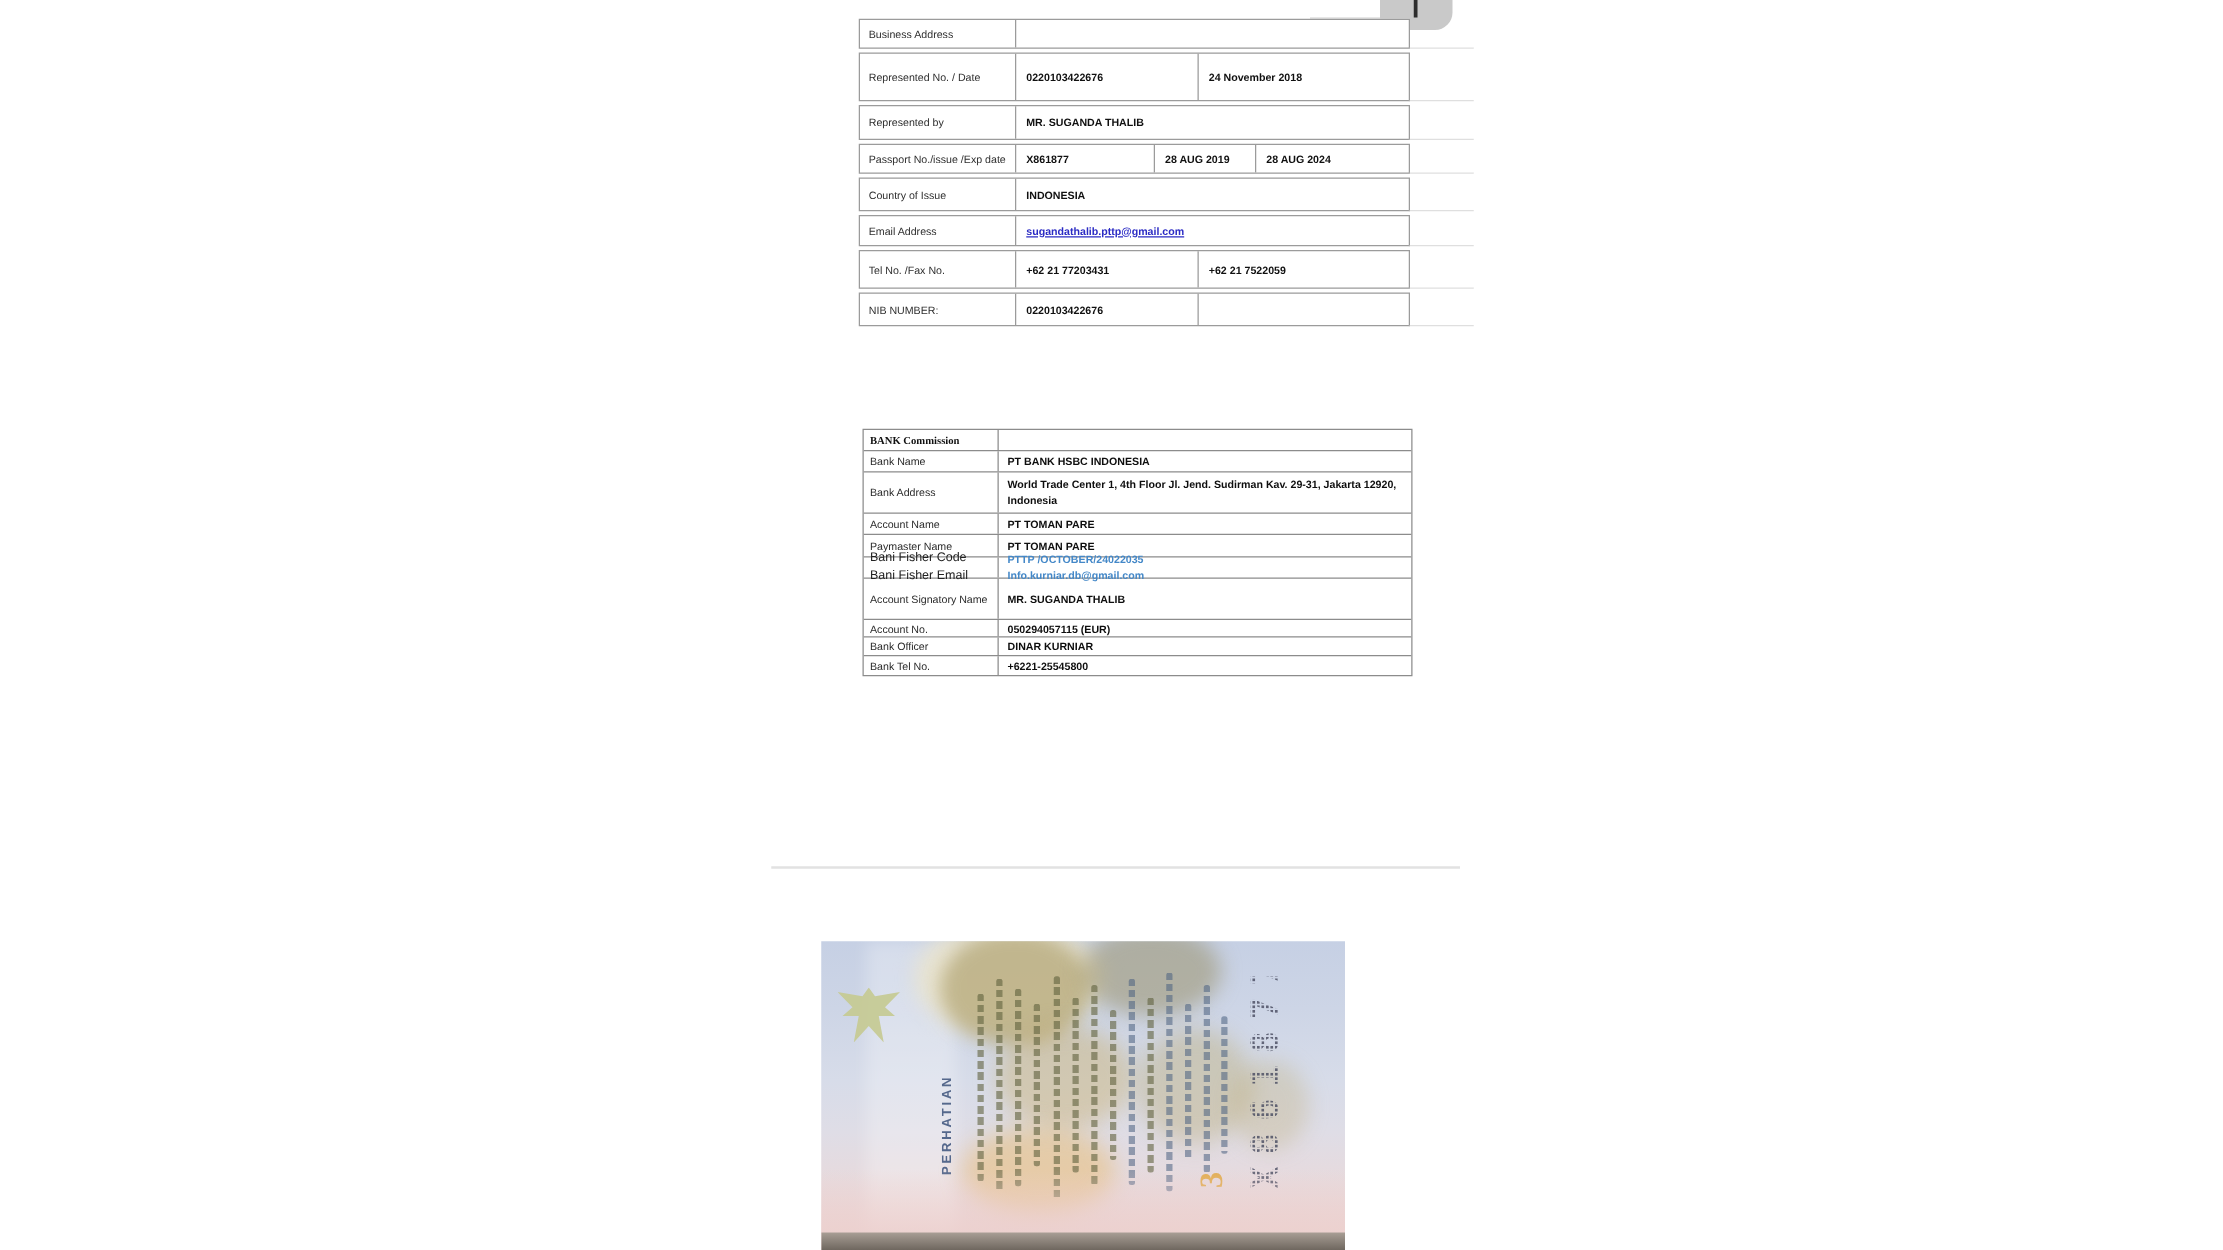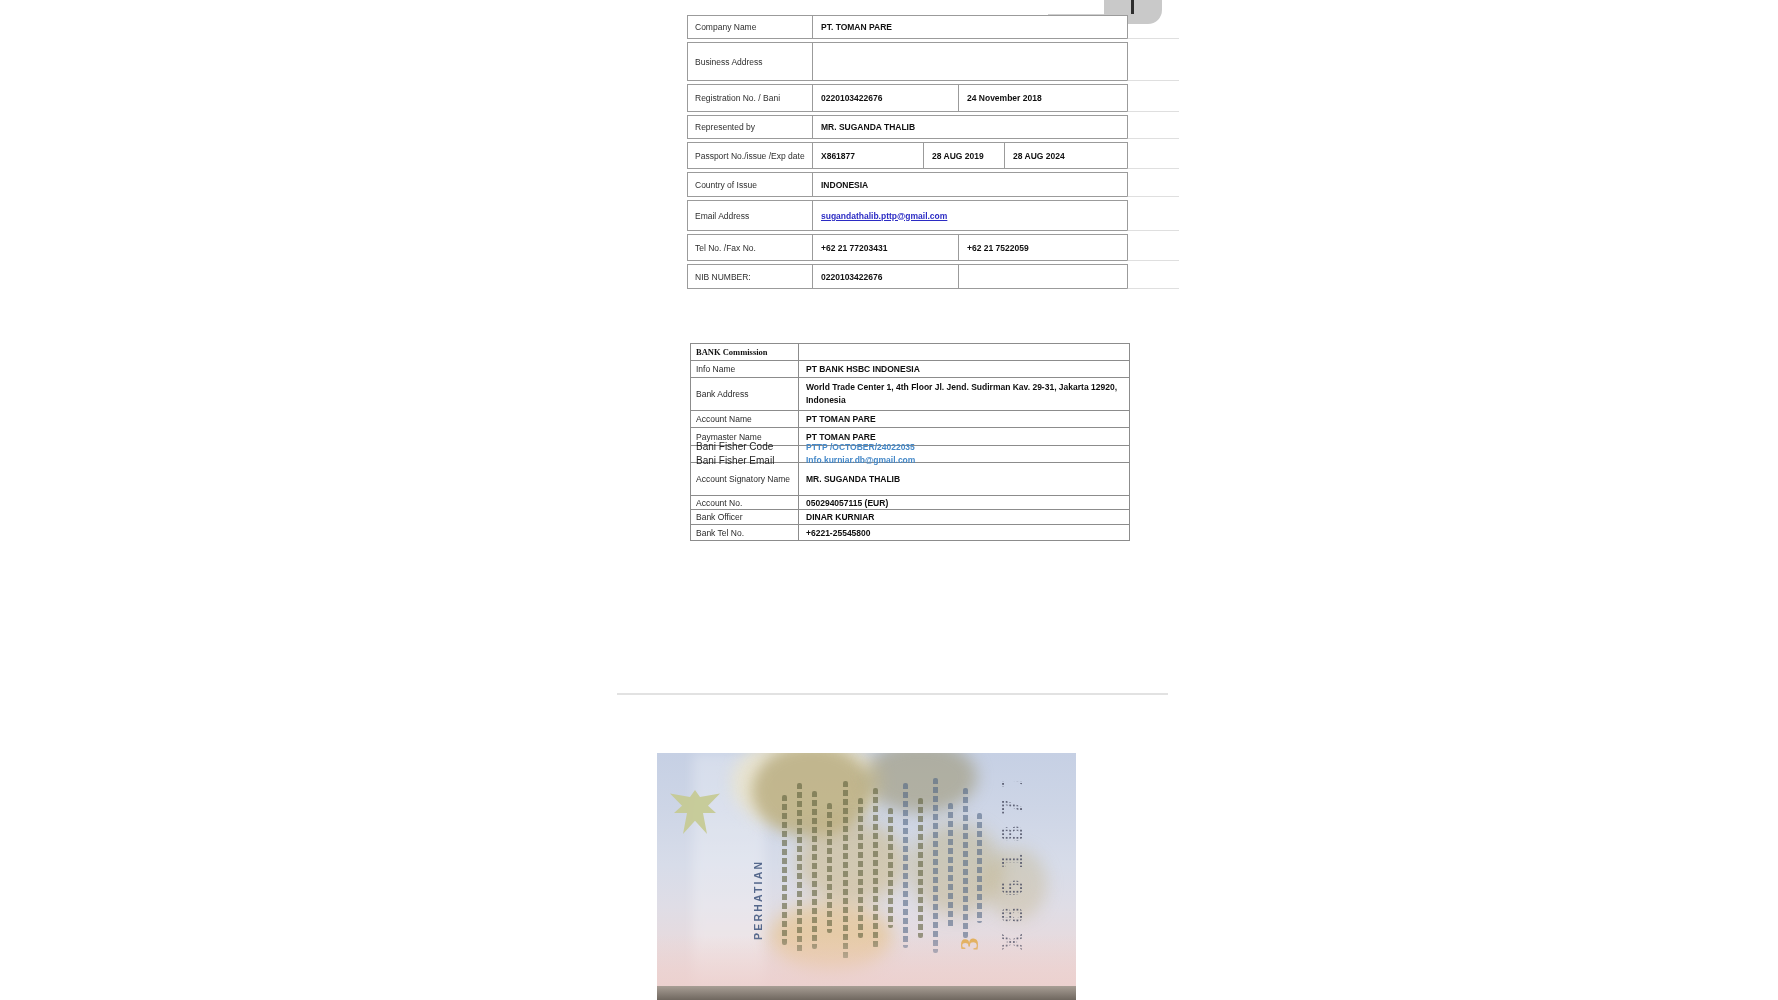--- a/index.html
+++ b/index.html
@@ -90,35 +90,28 @@
 
 <div class="stage">
 
   <div class="tab-line"></div>
   <div class="corner-tab">
     <div class="cursor-mark"></div>
   </div>
 
   <div class="t1">
 
-    <div class="t1-row">
-      <div class="t1-label">Company Name</div>
-      <div class="t1-cells">
-          <div class="t1-cell wide">PT. TOMAN PARE</div>
-        </div>
-      <div class="artifact"></div>
-    </div>
 
     <div class="t1-row">
       <div class="t1-label">Business Address</div>
       <div class="artifact"></div>
     </div>
 
     <div class="t1-row">
-      <div class="t1-label">Registration No. / Bani</div>
+      <div class="t1-label">Represented No. / Date</div>
       <div class="t1-cells">
         <div class="t1-cell w145">0220103422676</div>
         <div class="t1-cell wide">24 November 2018</div>
       </div>
       <div class="artifact"></div>
     </div>
 
     <div class="t1-row">
       <div class="t1-label">Represented by</div>
       <div class="t1-cells">
@@ -175,21 +168,21 @@
   </div>
 
   <div class="t2">
 
     <div class="t2-row">
       <div class="t2-label serif-label">BANK Commission</div>
       <div class="t2-value"></div>
     </div>
 
     <div class="t2-row">
-      <div class="t2-label">Info Name</div>
+      <div class="t2-label">Bank Name</div>
       <div class="t2-value">PT BANK HSBC INDONESIA</div>
     </div>
 
     <div class="t2-row">
       <div class="t2-label">Bank Address</div>
       <div class="t2-value addr2">World Trade Center 1, 4th Floor Jl. Jend. Sudirman Kav. 29-31, Jakarta 12920, Indonesia</div>
     </div>
 
 
     <div class="t2-row">

